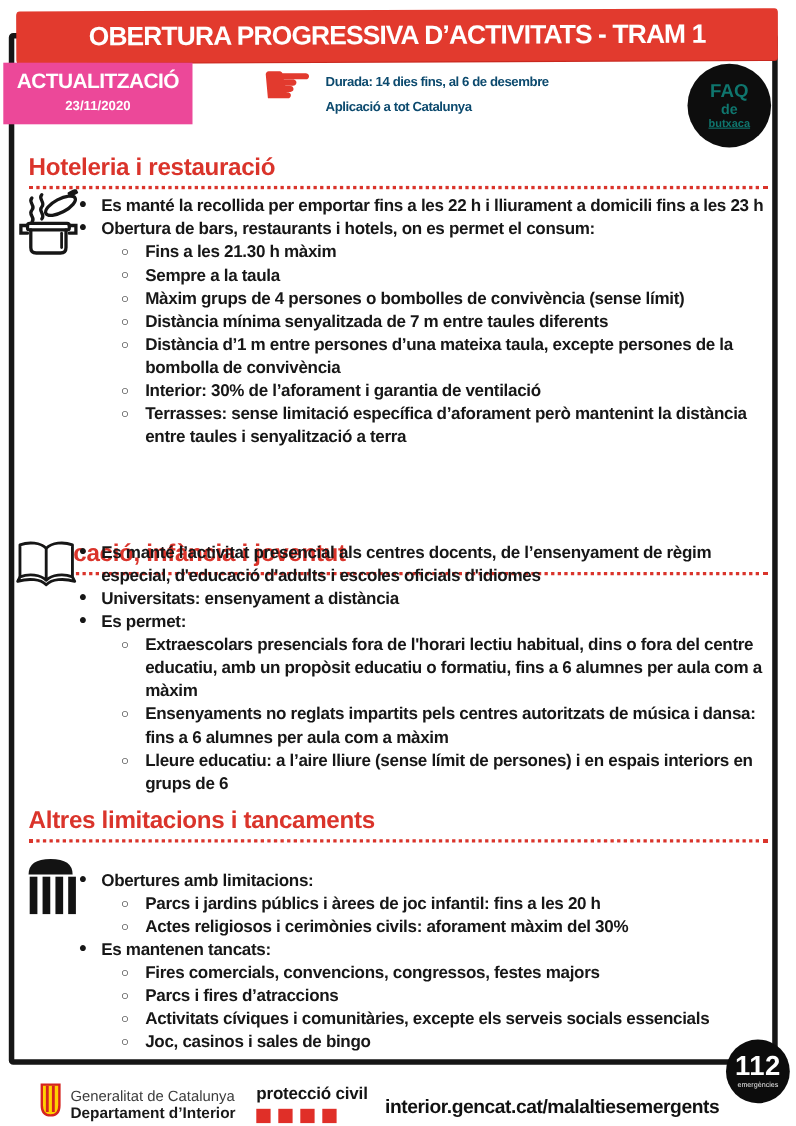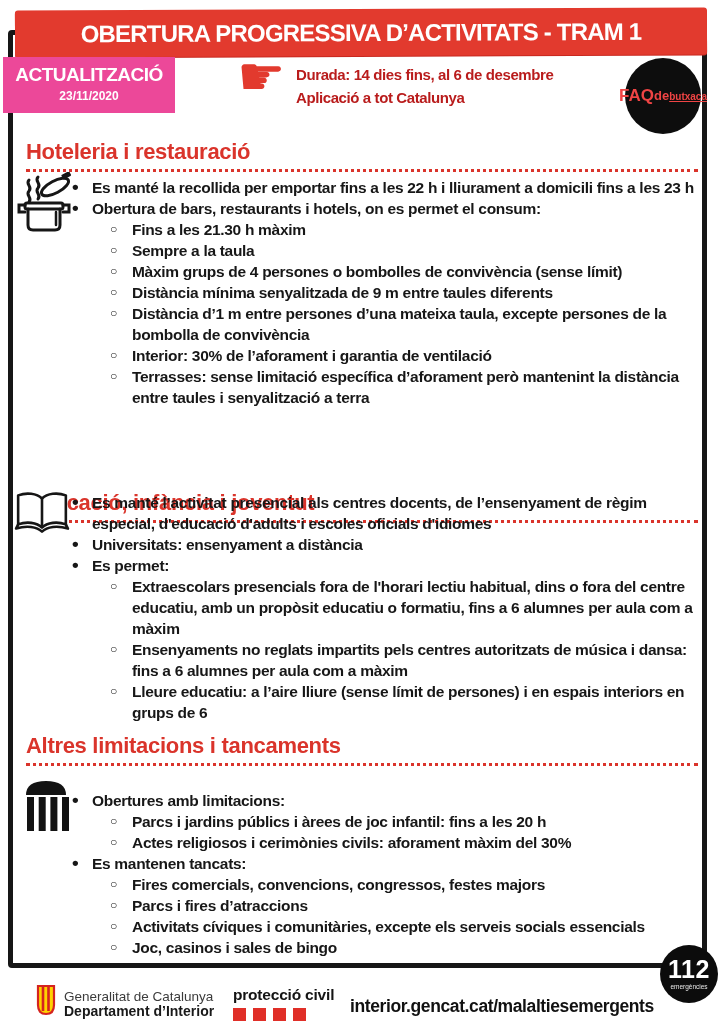--- a/index.html
+++ b/index.html
@@ -28,28 +28,28 @@
   }
   .update-label{font-size:19px;font-weight:bold;letter-spacing:-0.5px;line-height:22px;}
   .update-date{font-size:12px;font-weight:bold;line-height:21px;}
   
   .hand{
     position:absolute;left:237px;top:50px;z-index:2;color:#e23a2e;
     font-family:"DejaVu Sans",sans-serif;font-size:54px;line-height:1;
   }
   
   .intro{
-    position:absolute;left:296px;top:63px;z-index:2;color:#b91c1c;
-    font-weight:bold;font-size:15px;letter-spacing:-0.4px;line-height:23px;white-space:nowrap;
+    position:absolute;left:296px;top:63px;z-index:2;color:#0c4a6e;
+    font-weight:bold;font-size:12px;letter-spacing:-0.4px;line-height:23px;white-space:nowrap;
   }
   
   .faq{
     position:absolute;left:625px;top:58px;width:76px;height:76px;border-radius:50%;
-    background:#0d0d0d;color:#ef4444;z-index:3;text-align:right;
-    display:flex;align-items:center;justify-content:center;
+    background:#0d0d0d;color:#0f766e;z-index:3;text-align:right;
+    display:flex;flex-direction:column;align-items:center;justify-content:center;
     font-weight:bold;line-height:1.1;
   }
   .faq .l1{font-size:17px;}
   .faq .l2{font-size:13px;}
   .faq .l3{font-size:10px;text-decoration:underline;}
   
   .section-heading{
     position:absolute;left:26px;width:672px;z-index:1;color:#da342b;
     font-weight:bold;font-size:22px;letter-spacing:-0.3px;
     padding-bottom:4px;border-bottom:3px dotted #da342b;
@@ -132,21 +132,21 @@
       <path d="M40 40 v13" stroke-width="2.5"></path>
     </g>
   </svg>
 </div>
 <ul class="blist" id="list1">
   <li class="lvl1">Es manté la recollida per emportar fins a les 22 h i lliurament a domicili fins a les 23 h</li>
   <li class="lvl1">Obertura de bars, restaurants i hotels, on es permet el consum:</li>
   <li class="lvl2">Fins a les 21.30 h màxim</li>
   <li class="lvl2">Sempre a la taula</li>
   <li class="lvl2">Màxim grups de 4 persones o bombolles de convivència (sense límit)</li>
-  <li class="lvl2">Distància mínima senyalitzada de 9 m entre taules diferents</li>
+  <li class="lvl2">Distància mínima senyalitzada de 7 m entre taules diferents</li>
   <li class="lvl2">Distància d’1 m entre persones d’una mateixa taula, excepte persones de la bombolla de convivència</li>
   <li class="lvl2">Interior: 30% de l’aforament i garantia de ventilació</li>
   <li class="lvl2">Terrasses: sense limitació específica d’aforament però mantenint la distància entre taules i senyalització a terra</li>
 </ul>
 
 <div class="section-heading" id="h2">Educació, infància i joventut</div>
 <div class="sec-icon" id="icon-book">
   <svg width="56" height="46" viewBox="0 0 54 44">
     <g fill="#ffffff" stroke="#161616" stroke-width="2.5" stroke-linejoin="round">
       <path d="M27 8 C22 3 12 2 4 5 V33 C12 30 22 31 27 36 C32 31 42 30 50 33 V5 C42 2 32 3 27 8 Z"></path>

